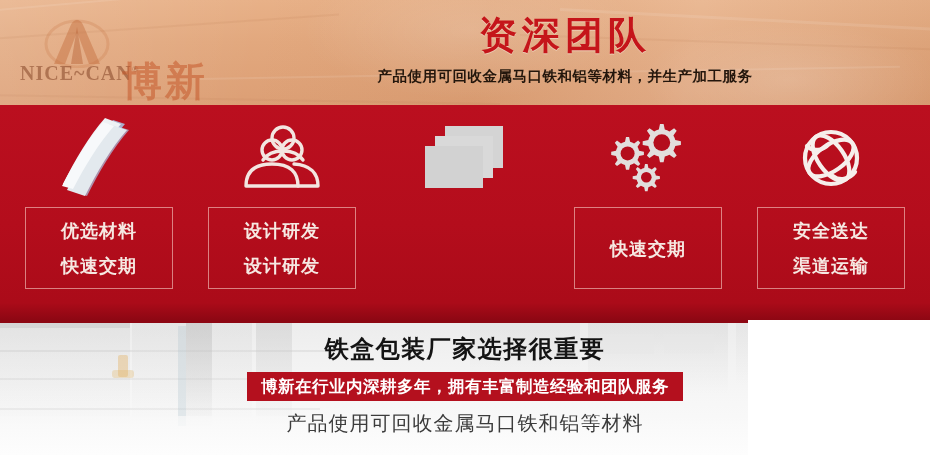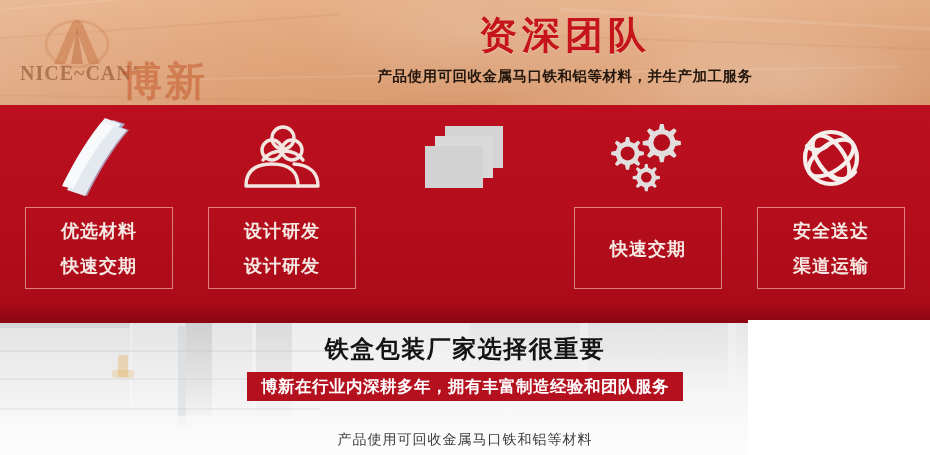--- a/index.html
+++ b/index.html
@@ -239,23 +239,23 @@
     color: #ffffff;
     font-family: "DejaVu Sans", sans-serif;
     font-weight: bold;
     font-size: 16.5px;
     line-height: 25px;
     letter-spacing: 0.5px;
     padding: 2px 14px;
     white-space: nowrap;
   }
   #bottom-note {
-    margin-top: 28px;
-    font-family: "DejaVu Sans", sans-serif;
-    font-size: 14px;
+    margin-top: 12px;
+    font-family: "DejaVu Sans", sans-serif;
+    font-size: 20px;
     line-height: 20px;
     letter-spacing: 1px;
     color: #3c3c3c;
   }
 </style>
 </head>
 <body>
 
 <div id="banner">
 

